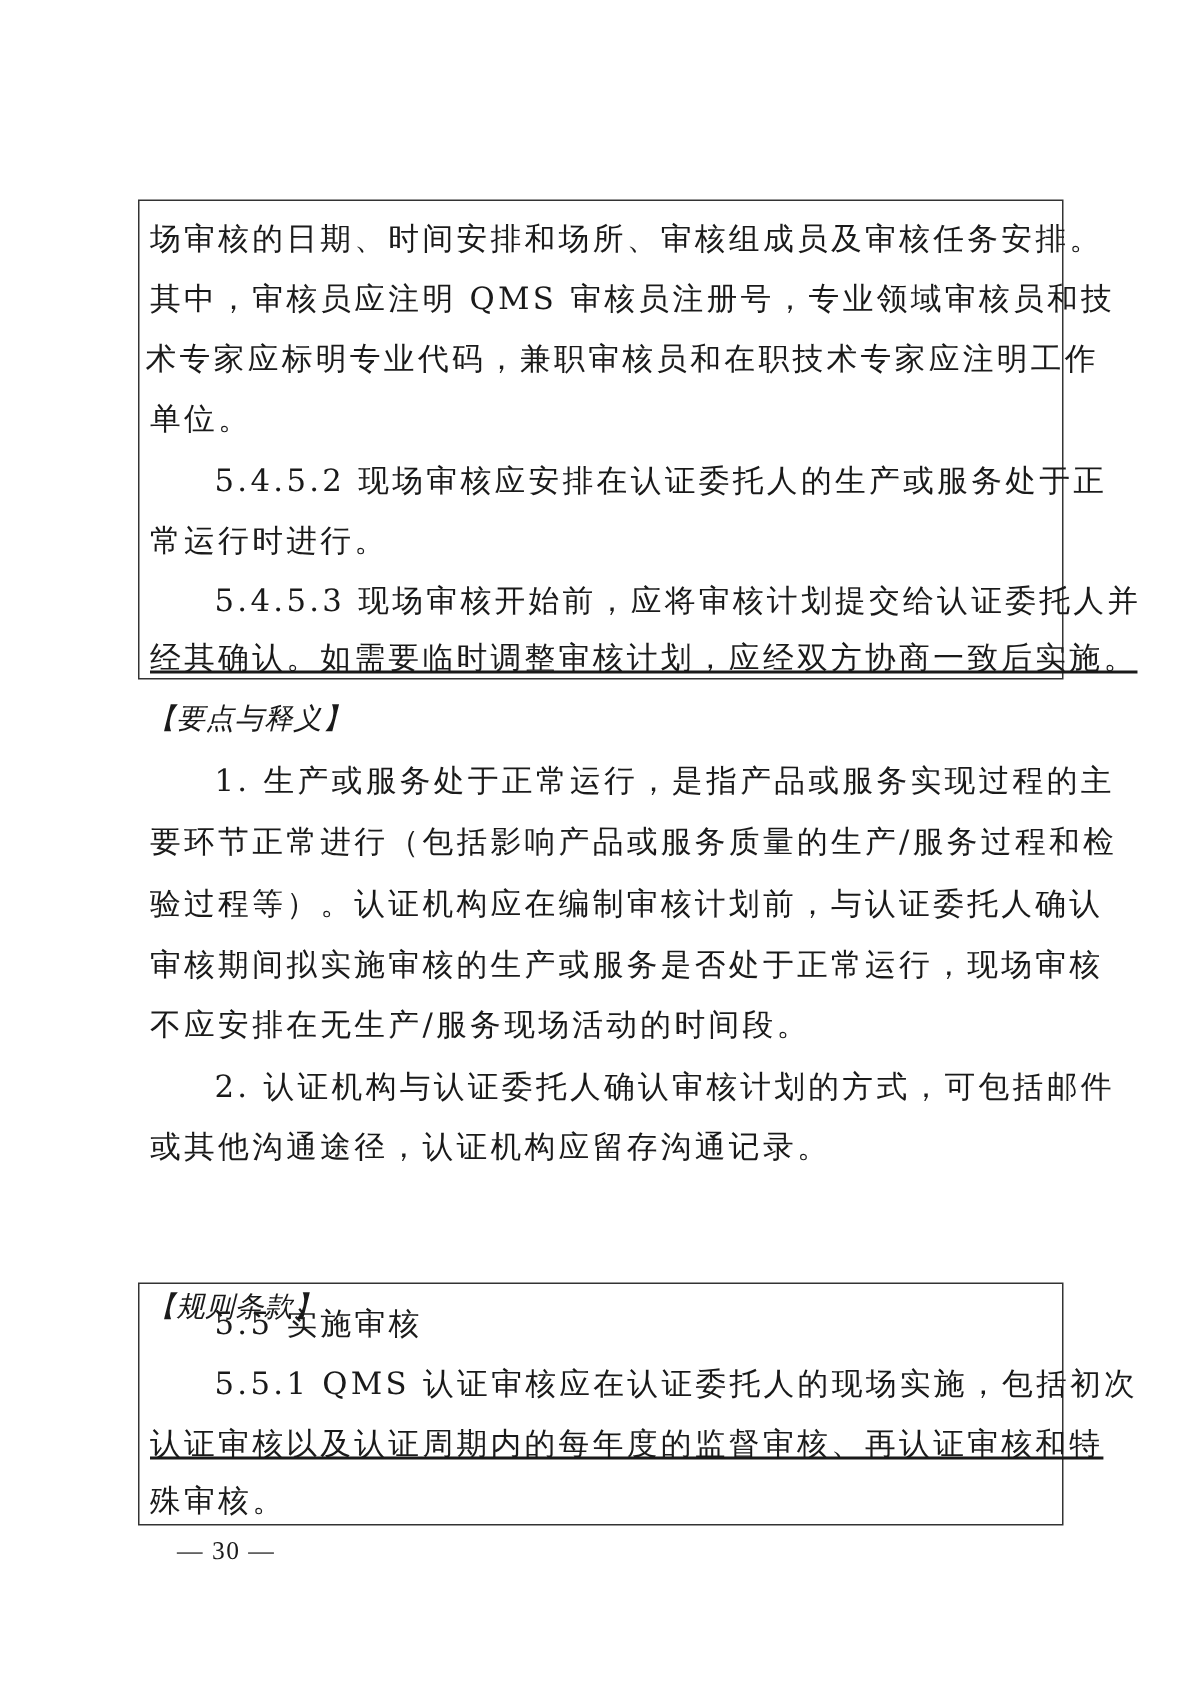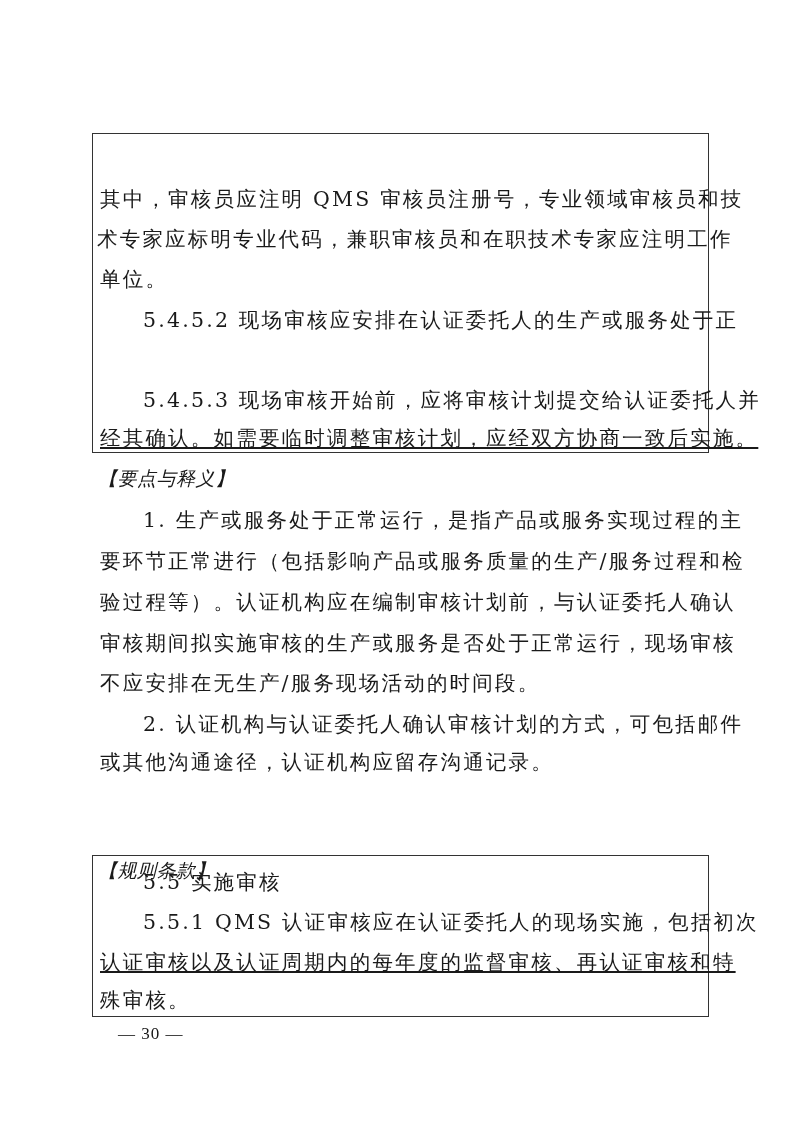--- a/index.html
+++ b/index.html
@@ -54,35 +54,37 @@
       white-space: nowrap;
       letter-spacing: 1px;
     }
   </style>
 </head>
 <body>
 
 <div class="page">
 
   <div class="box box1"></div>
+  <div class="line" style="left:100px; top:147px;">场审核的日期、时间安排和场所、审核组成员及审核任务安排。</div>
   <div class="line" style="left:100px; top:187px;">其中，审核员应注明 QMS 审核员注册号，专业领域审核员和技</div>
   <div class="line" style="left:97px; top:227px;text-align:center;">术专家应标明专业代码，兼职审核员和在职技术专家应注明工作</div>
   <div class="line" style="left:100px; top:267px;">单位。</div>
   <div class="line" style="left:143px; top:308px;">5.4.5.2  现场审核应安排在认证委托人的生产或服务处于正</div>
+  <div class="line" style="left:100px; top:348px;">常运行时进行。</div>
   <div class="line" style="left:143px; top:388px;">5.4.5.3  现场审核开始前，应将审核计划提交给认证委托人并</div>
   <div class="line" style="left:100px; top:426px;text-decoration:underline;">经其确认。如需要临时调整审核计划，应经双方协商一致后实施。</div>
 
   <div class="heading" style="left:98px; top:466px;">【要点与释义】</div>
   <div class="line" style="left:143px; top:508px;">1. 生产或服务处于正常运行，是指产品或服务实现过程的主</div>
   <div class="line" style="left:100px; top:549px;">要环节正常进行（包括影响产品或服务质量的生产/服务过程和检</div>
   <div class="line" style="left:100px; top:590px;">验过程等）。认证机构应在编制审核计划前，与认证委托人确认</div>
   <div class="line" style="left:100px; top:631px;">审核期间拟实施审核的生产或服务是否处于正常运行，现场审核</div>
   <div class="line" style="left:100px; top:671px;text-align:center;">不应安排在无生产/服务现场活动的时间段。</div>
   <div class="line" style="left:143px; top:712px;">2. 认证机构与认证委托人确认审核计划的方式，可包括邮件</div>
-  <div class="line" style="left:100px; top:752px;font-family:Liberation Mono, monospace;">或其他沟通途径，认证机构应留存沟通记录。</div>
+  <div class="line" style="left:100px; top:752px;">或其他沟通途径，认证机构应留存沟通记录。</div>
 
   <div class="heading" style="left:98px; top:827px;margin-top:31px;">【规则条款】</div>
   <div class="box box2"></div>
   <div class="line" style="left:143px; top:870px;">5.5  实施审核</div>
   <div class="line" style="left:143px; top:910px;">5.5.1 QMS 认证审核应在认证委托人的现场实施，包括初次</div>
   <div class="line" style="left:100px; top:950px;text-decoration:underline;">认证审核以及认证周期内的每年度的监督审核、再认证审核和特</div>
   <div class="line" style="left:100px; top:988px;">殊审核。</div>
 
   <div class="pagenum">— 30 —</div>
 </div>

